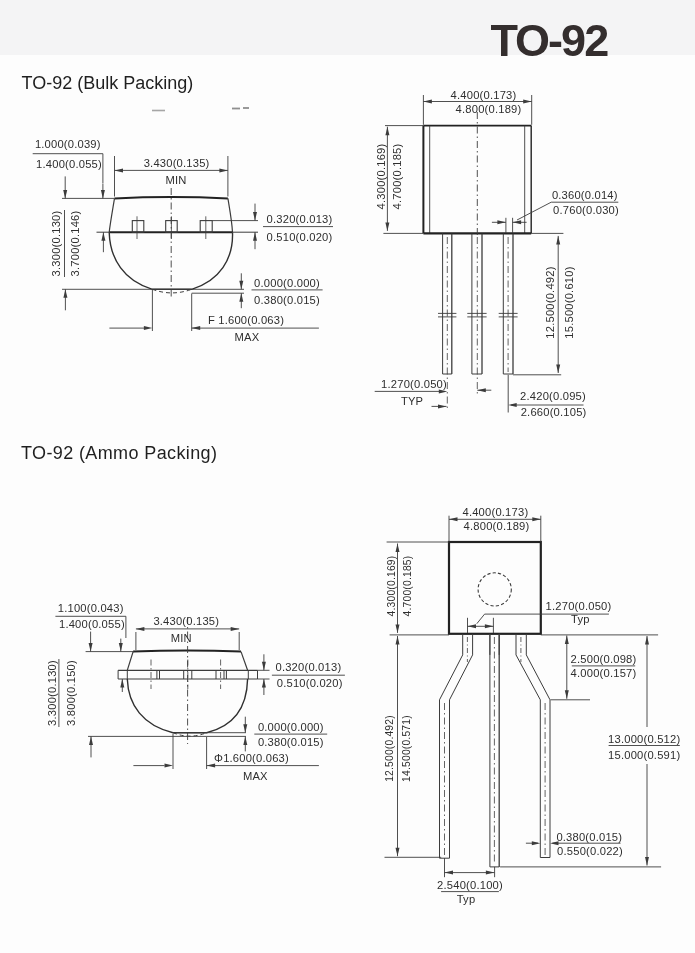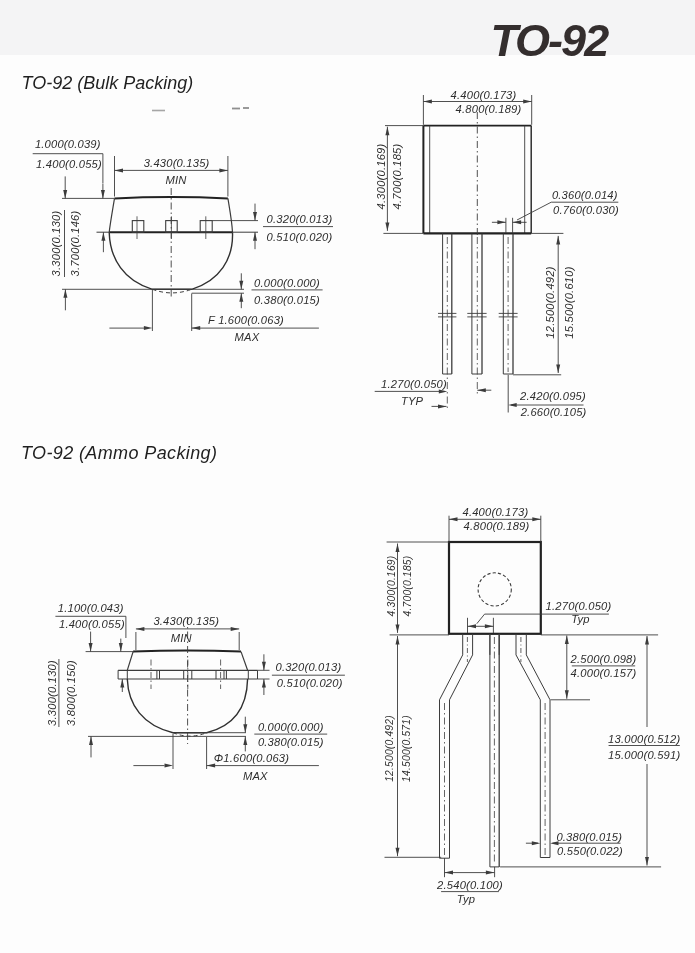--- a/index.html
+++ b/index.html
@@ -1,16 +1,16 @@
 <!DOCTYPE html>
 <html><head>
 <meta charset="utf-8">
 <style>
 html,body{margin:0;padding:0;background:#fdfdfd;}
-#page{position:relative;width:695px;height:953px;overflow:hidden;font-style:italic;}
+#page{position:relative;width:695px;height:953px;overflow:hidden;}
 svg text{font-family:"Liberation Sans",sans-serif;}
 </style>
 </head>
 <body>
 <div id="page">
 <svg width="695" height="953" viewBox="0 0 695 953" font-family="&quot;Liberation Sans&quot;, sans-serif">
 <rect width="695" height="953" fill="#fdfdfd"></rect>
 <rect width="695" height="55" fill="#f4f4f5"></rect>
 <line x1="152.0" y1="110.5" x2="165.0" y2="110.5" stroke="#a6a6a6" stroke-width="1.6" stroke-linecap="butt"></line>
 <line x1="232.0" y1="108.5" x2="240.0" y2="108.5" stroke="#8f8f8f" stroke-width="1.8" stroke-linecap="butt"></line>

